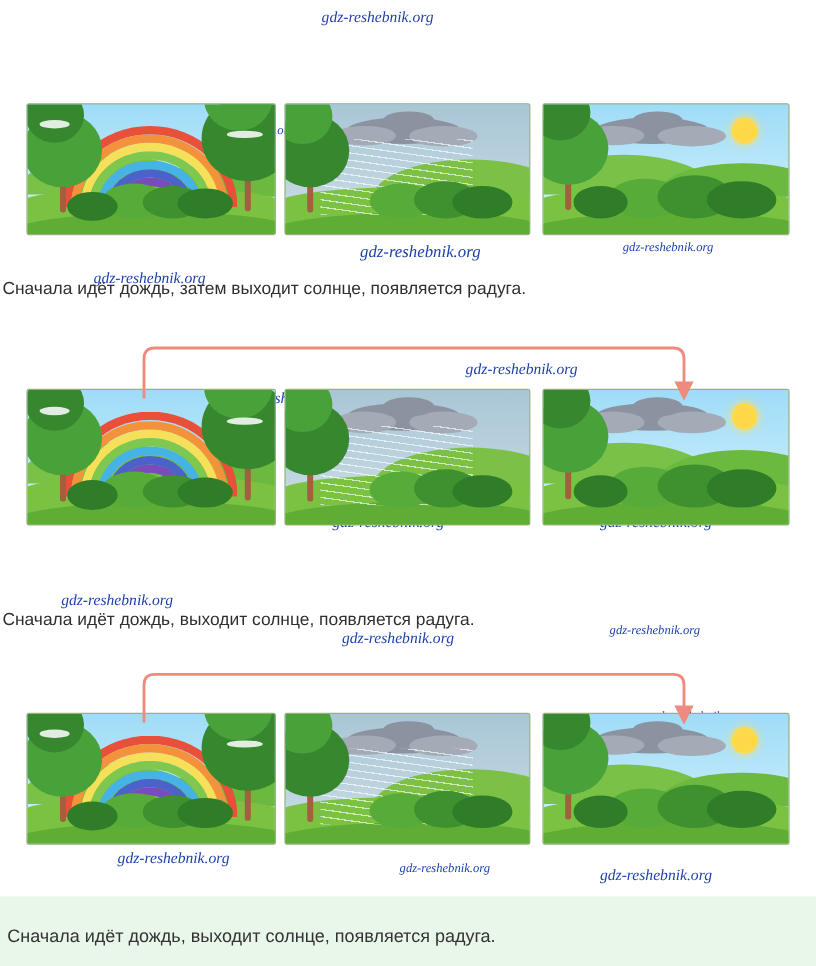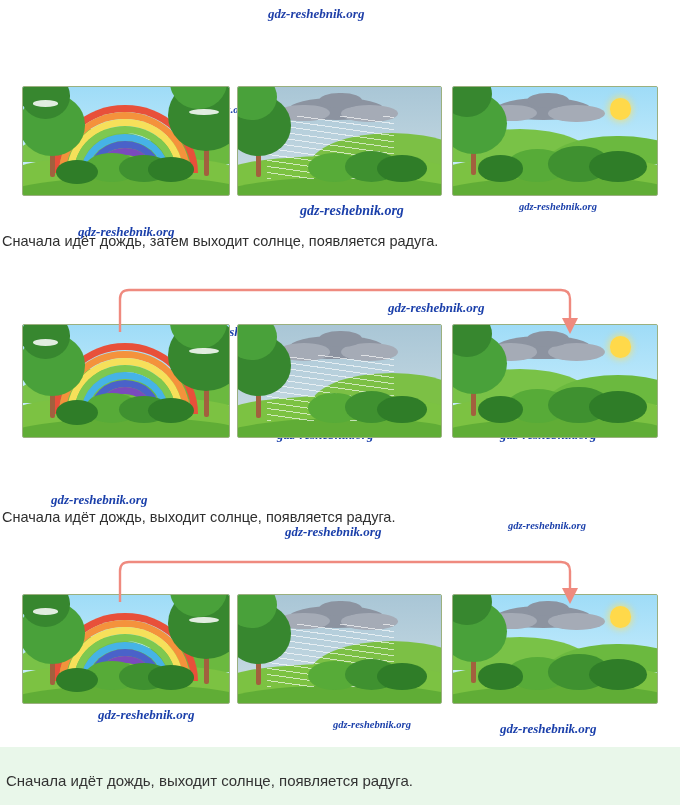--- a/index.html
+++ b/index.html
@@ -15,21 +15,21 @@
     overflow: hidden;
   }
   .page {
     position: relative;
     width: 680px;
     height: 805px;
   }
   .wm {
     position: absolute;
     color: #1a3faa;
-    font-weight: bold;
+    font-weight: normal;
     font-style: italic;
     white-space: nowrap;
     font-family: "Liberation Serif", serif;
     pointer-events: none;
   }
   
   .frame {
     position: absolute;
     border: 1px solid #9bb07f;
     box-sizing: border-box;

